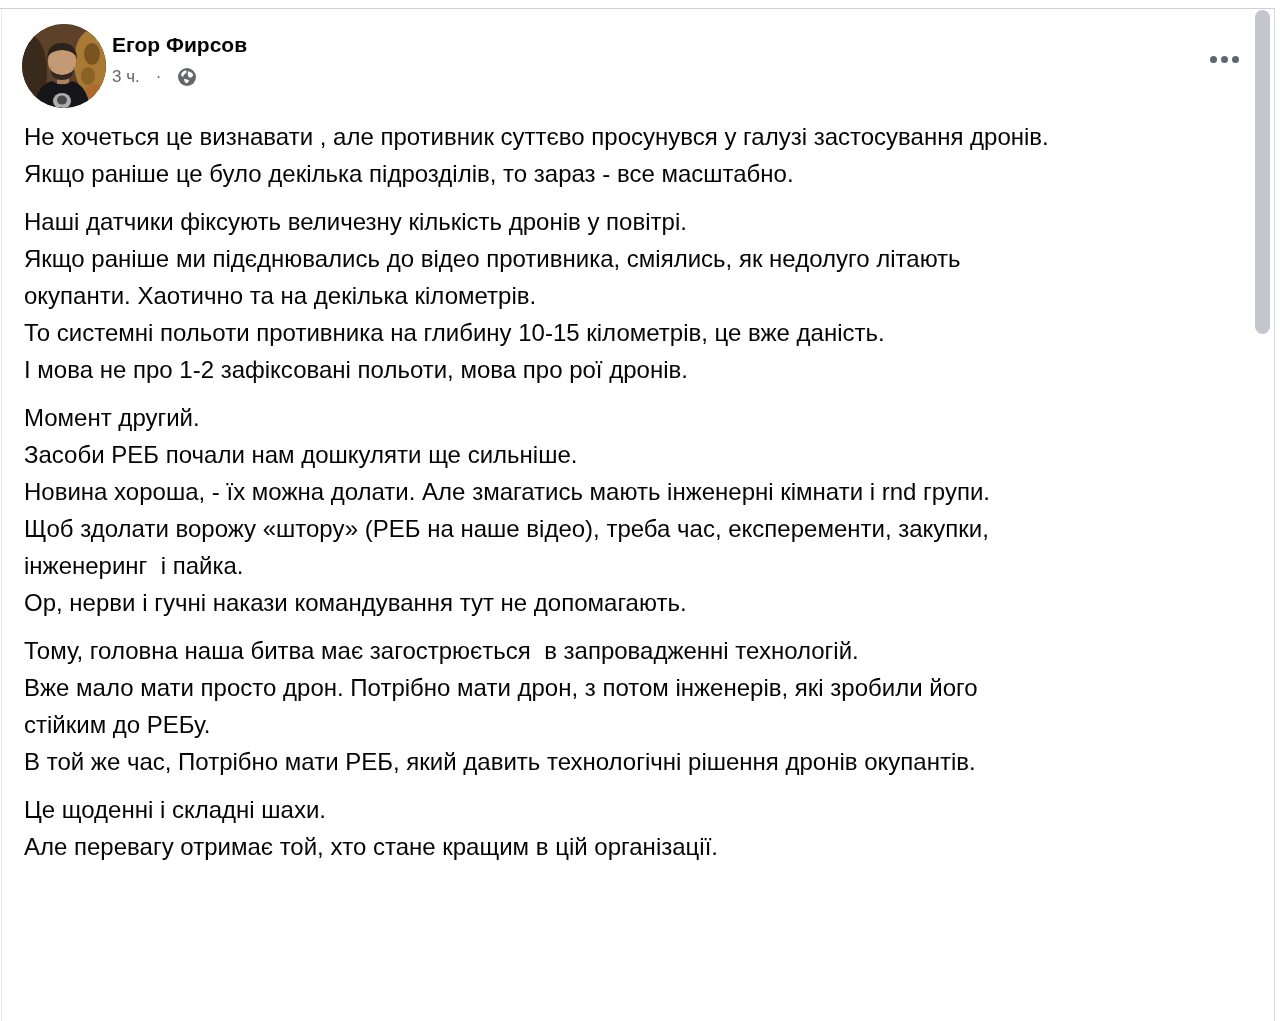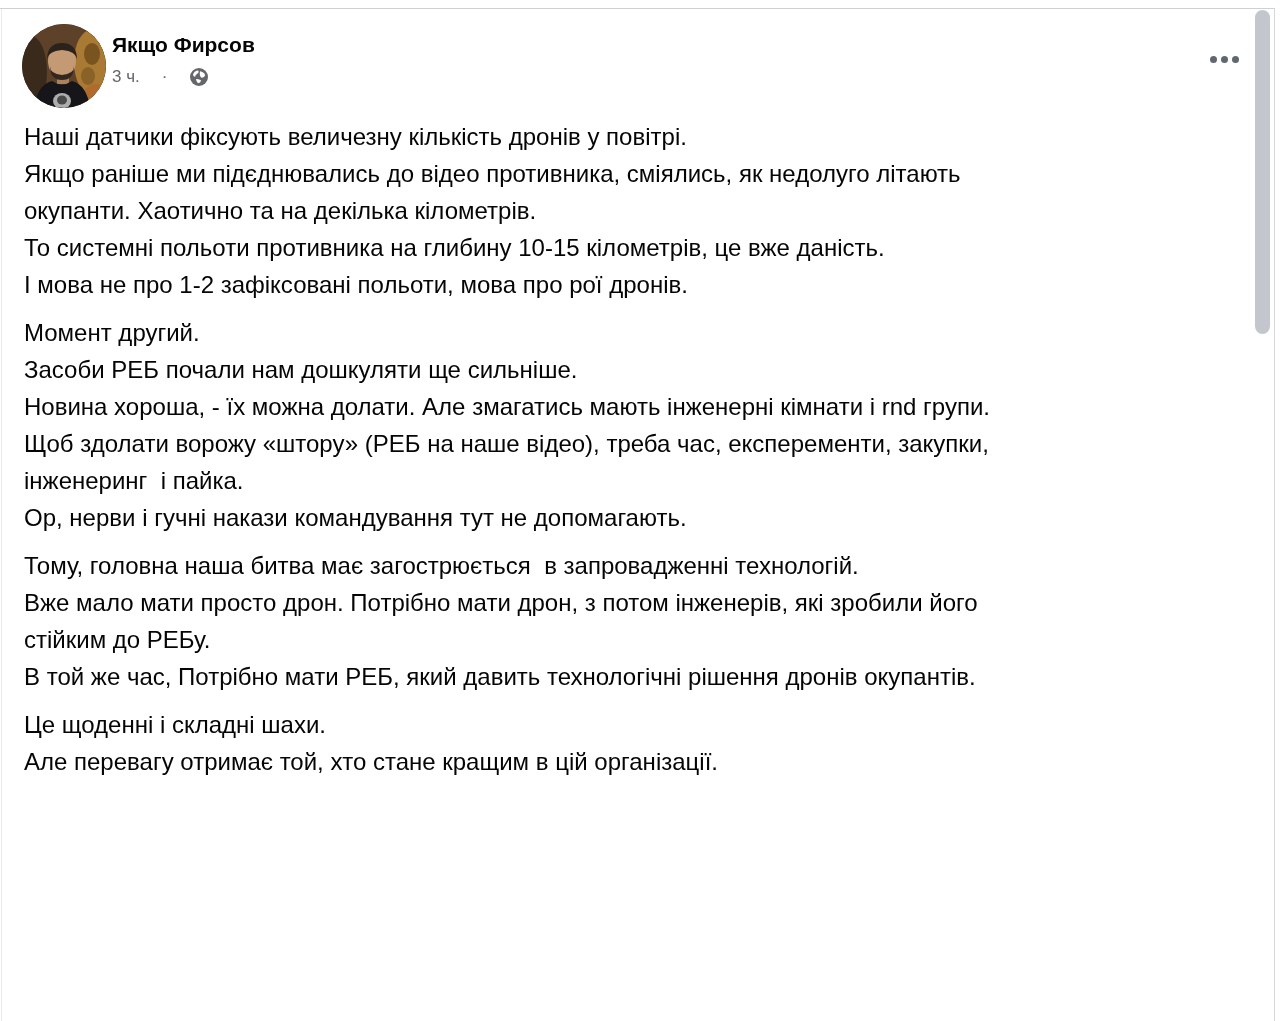--- a/index.html
+++ b/index.html
@@ -24,21 +24,21 @@
     border-radius: 50%; overflow: hidden; cursor: pointer; background: #3e2c1d;
   }
   .avatar svg { display: block; }
   .author {
     position: absolute; left: 112px; top: 32px;
     font-size: 21px; font-weight: 700; color: #050505; line-height: 26px;
     text-decoration: none; cursor: pointer; white-space: nowrap;
   }
   .meta {
     position: absolute; left: 112px; top: 66px;
-    display: flex; align-items: center; gap: 22px;
+    display: flex; align-items: center; gap: 16px;
     font-size: 17px; color: #65676B; line-height: 22px;
   }
   .meta .timestamp { cursor: pointer; }
   .meta .sep { color: #65676B; }
   .globe { display: inline-flex; align-items: center; }
   .options-btn {
     position: absolute; left: 1198px; top: 42px; width: 52px; height: 34px;
     background: none; border: none; cursor: pointer;
     display: flex; align-items: center; justify-content: center; gap: 4px;
   }
@@ -79,21 +79,21 @@
         <ellipse cx="40" cy="37" rx="14" ry="17" fill="#c49a74"></ellipse>
         <path d="M25 36 Q25 19 40 19 Q55 19 55 36 Q54 27 40 26 Q26 27 25 36 Z" fill="#2b221c"></path>
         <path d="M28 42 Q28 56 40 56 Q52 56 52 42 Q52 50 40 51 Q28 50 28 42 Z" fill="#33281f"></path>
         <path d="M12 84 Q15 61 30 57 Q40 64 50 57 Q65 61 68 84 Z" fill="#16161a"></path>
         <ellipse cx="40" cy="77" rx="9" ry="8" fill="#c8c8c8" opacity="0.85"></ellipse>
         <ellipse cx="40" cy="76" rx="5" ry="4.5" fill="#4a4a4a"></ellipse>
       </g>
     </svg>
   </div>
 
-  <a class="author">Якщо Фирсов</a>
+  <a class="author">Егор Фирсов</a>
 
   <div class="meta">
     <span class="timestamp">3 ч.</span>
     <span class="sep">·</span>
     <span class="globe">
       <svg width="20" height="20" viewBox="0 0 20 20">
         <circle cx="10" cy="10" r="9" fill="#65676B"></circle>
         <path d="M4 7.5 Q5.5 3.8 9.2 3.6 Q10.4 5.6 8.2 6.8 Q6.2 7.6 6.2 9.8 Q4.4 10 4 7.5 Z" fill="#ffffff"></path>
         <path d="M11 4.2 Q14.6 4.6 16.2 8 Q15.4 11 12.2 10.6 Q10.2 8.4 11 4.2 Z" fill="#ffffff"></path>
         <path d="M7 12 Q10 11.6 12.2 13.6 Q11.4 16.2 9 16.2 Q7 14.4 7 12 Z" fill="#ffffff"></path>
@@ -101,20 +101,22 @@
     </span>
   </div>
 
   <button class="options-btn" aria-label="options">
     <span class="dot"></span>
     <span class="dot"></span>
     <span class="dot"></span>
   </button>
 
   <div class="post-body">
+    <p>Не хочеться це визнавати , але противник суттєво просунувся у галузі застосування дронів.
+Якщо раніше це було декілька підрозділів, то зараз - все масштабно.</p>
     <p>Наші датчики фіксують величезну кількість дронів у повітрі.
 Якщо раніше ми підєднювались до відео противника, сміялись, як недолуго літають
 окупанти. Хаотично та на декілька кілометрів.
 То системні польоти противника на глибину 10-15 кілометрів, це вже даність.
 І мова не про 1-2 зафіксовані польоти, мова про рої дронів.</p>
     <p>Момент другий.
 Засоби РЕБ почали нам дошкуляти ще сильніше.
 Новина хороша, - їх можна долати. Але змагатись мають інженерні кімнати і rnd групи.
 Щоб здолати ворожу «штору» (РЕБ на наше відео), треба час, експеременти, закупки,
 інженеринг  і пайка.

